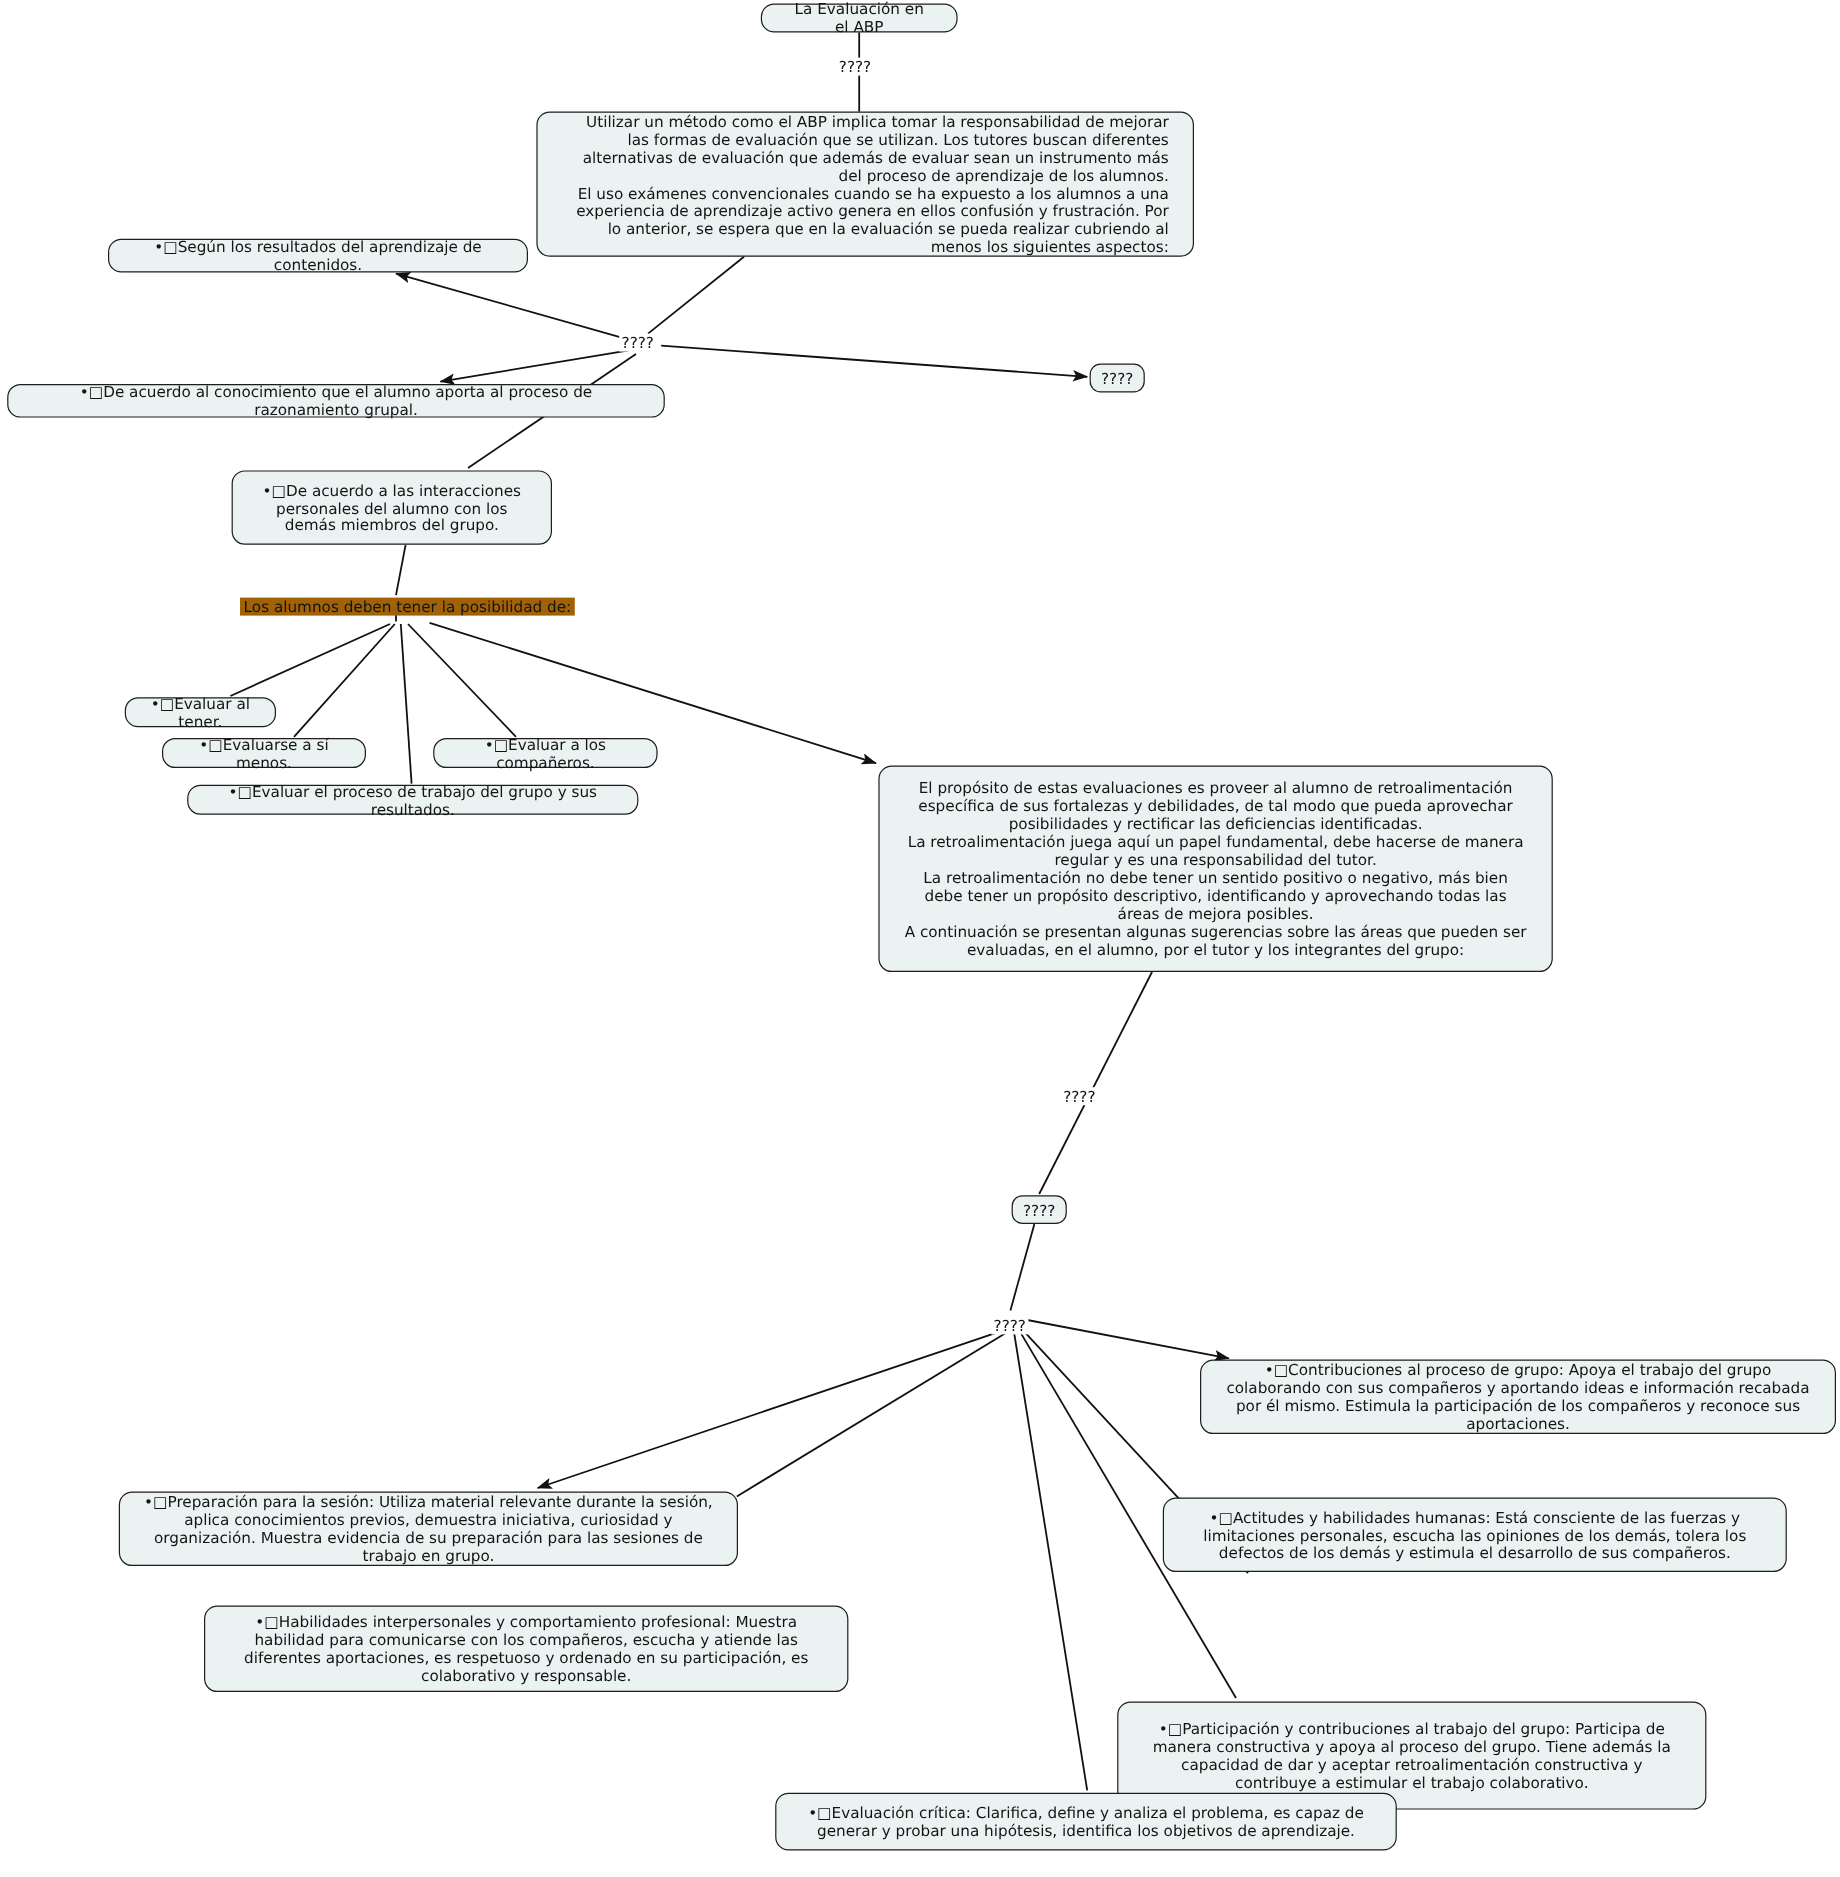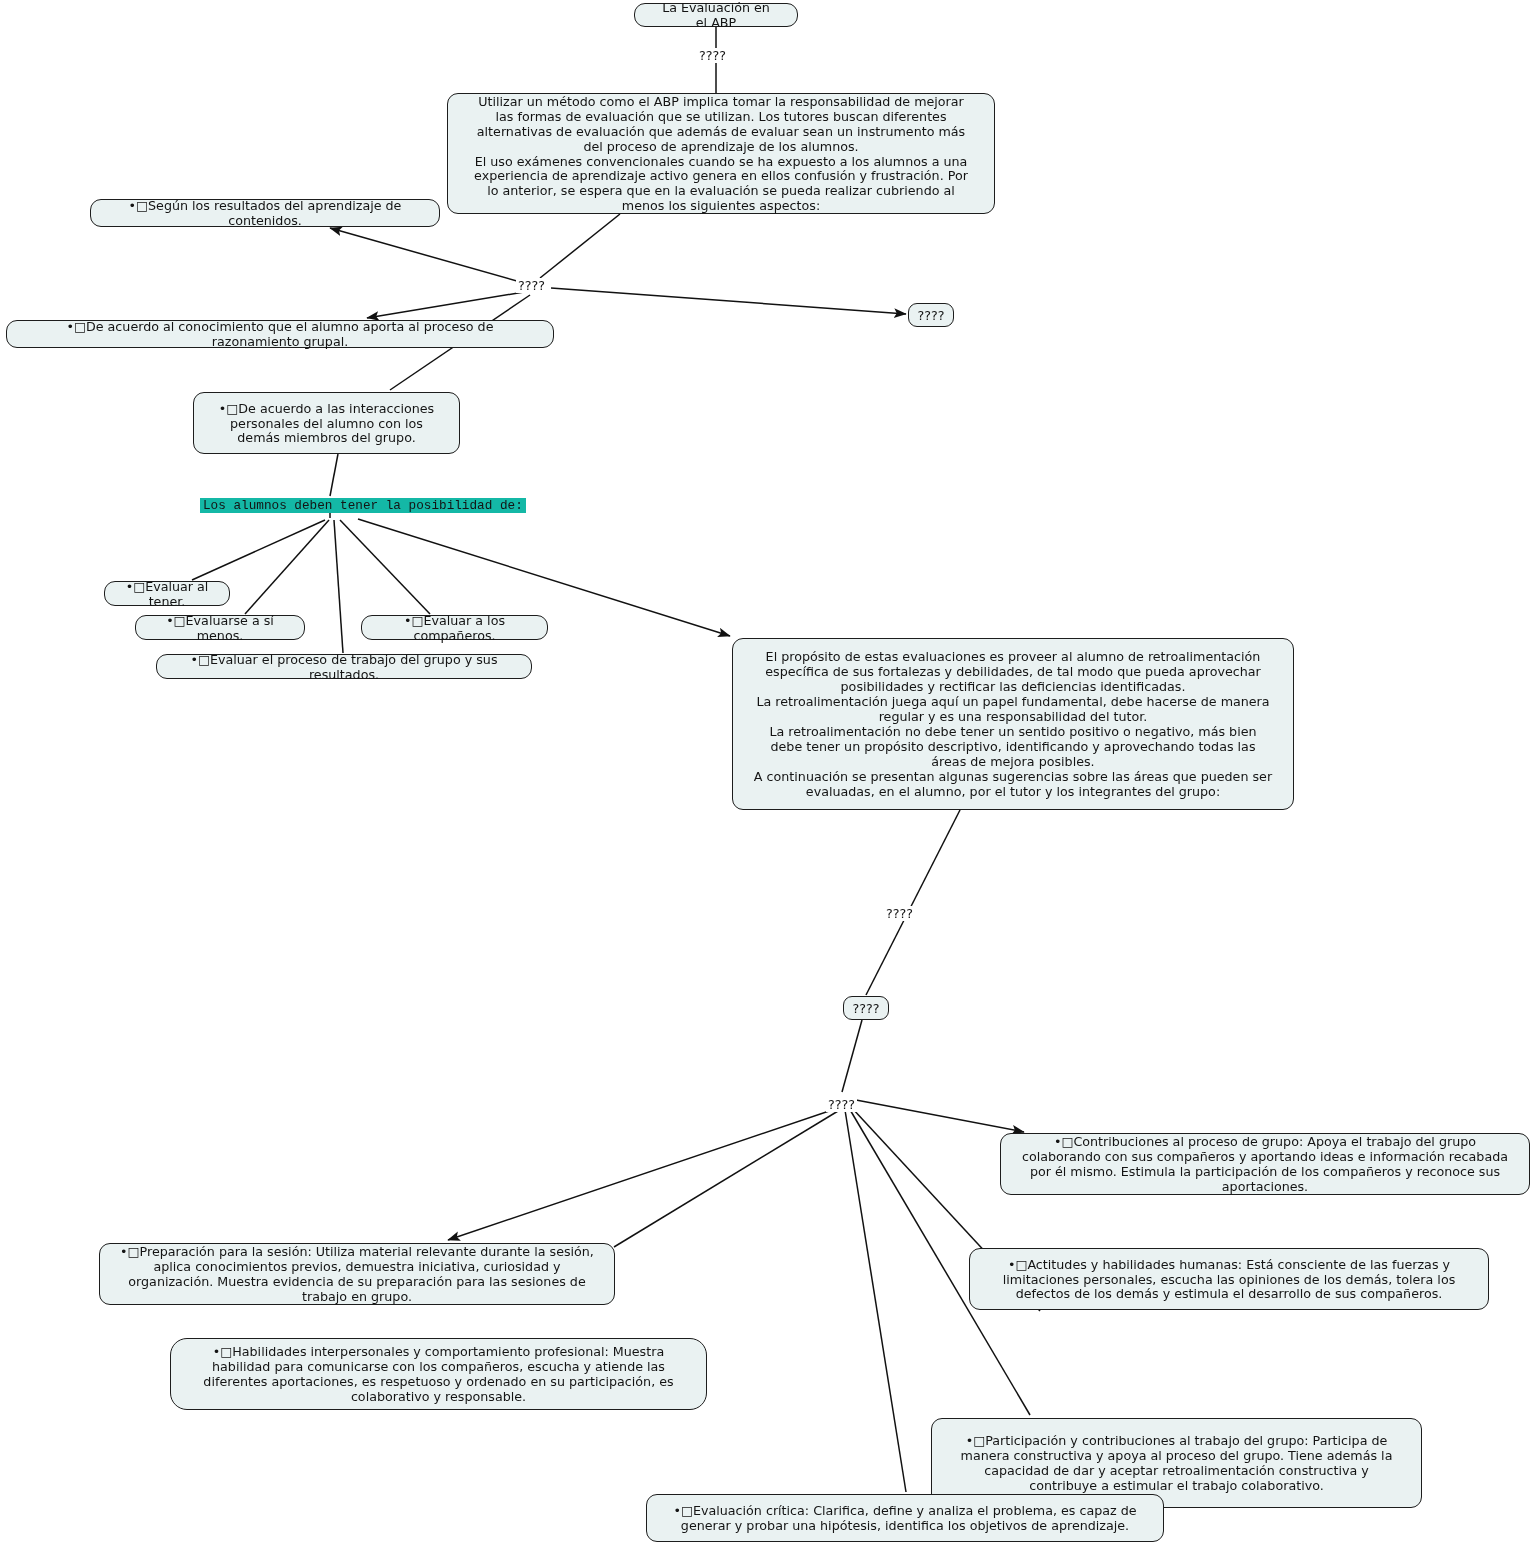--- a/index.html
+++ b/index.html
@@ -56,25 +56,24 @@
     background: #ffffff;
     padding: 0 2px;
     white-space: nowrap;
     z-index: 4;
     text-align: center;
   }
   .phrase {
     position: absolute;
     font-size: 12.7px;
     color: #141414;
-    background: #14b8a6;
+    background: #a16207;
     padding: 0 3px;
     white-space: nowrap;
     z-index: 4;
-    font-family: Liberation Mono, monospace;
   }
 </style>
 </head>
 <body>
 
 <div id="canvas">
   <svg id="edges" viewBox="0 0 1533 1564">
     <defs>
       <marker id="arrowhead" markerWidth="9" markerHeight="9" refX="8" refY="3.2" orient="auto" markerUnits="strokeWidth">
         <path d="M0,0 L8.5,3.2 L0,6.4 L1.8,3.2 z" fill="#111111"></path>
@@ -99,39 +98,39 @@
         <line x1="856" y1="1100" x2="1024" y2="1132" marker-end="url(#arrowhead)"></line>
         <line x1="852" y1="1108" x2="1040" y2="1311"></line>
         <line x1="838" y1="1108" x2="448" y2="1240" marker-end="url(#arrowhead)"></line>
         <line x1="843" y1="1108" x2="614" y2="1247"></line>
         <line x1="849" y1="1108" x2="1030" y2="1415"></line>
         <line x1="845" y1="1110" x2="906" y2="1492"></line>
       </g>
   </svg>
 
   <div class="node" style="left: 634px; top: 3px; width: 164px; height: 24px;">La Evaluación en el ABP</div>
-  <div class="node" style="left: 447px; top: 93px; width: 548px; height: 121px;">Utilizar un método como el ABP implica tomar la responsabilidad de mejorar las formas de evaluación que se utilizan. Los tutores buscan diferentes alternativas de evaluación que además de evaluar sean un instrumento más del proceso de aprendizaje de los alumnos.
+  <div class="node" style="left: 447px; top: 93px; width: 548px; height: 121px; text-align: right;">Utilizar un método como el ABP implica tomar la responsabilidad de mejorar las formas de evaluación que se utilizan. Los tutores buscan diferentes alternativas de evaluación que además de evaluar sean un instrumento más del proceso de aprendizaje de los alumnos.
 El uso exámenes convencionales cuando se ha expuesto a los alumnos a una experiencia de aprendizaje activo genera en ellos confusión y frustración. Por lo anterior, se espera que en la evaluación se pueda realizar cubriendo al menos los siguientes aspectos:</div>
   <div class="node" style="left: 90px; top: 199px; width: 350px; height: 28px;">•□Según los resultados del aprendizaje de contenidos.</div>
   <div class="node" style="left: 6px; top: 320px; width: 548px; height: 28px;">•□De acuerdo al conocimiento que el alumno aporta al proceso de razonamiento grupal.</div>
   <div class="node tiny" style="left: 908px; top: 303px; width: 46px; height: 24px;">????</div>
   <div class="node" style="left: 193px; top: 392px; width: 267px; height: 62px;">•□De acuerdo a las interacciones personales del alumno con los demás miembros del grupo.</div>
   <div class="node" style="left: 104px; top: 581px; width: 126px; height: 25px;">•□Evaluar al tener.</div>
   <div class="node" style="left: 135px; top: 615px; width: 170px; height: 25px;">•□Evaluarse a sí menos.</div>
   <div class="node" style="left: 361px; top: 615px; width: 187px; height: 25px;">•□Evaluar a los compañeros.</div>
   <div class="node" style="left: 156px; top: 654px; width: 376px; height: 25px;">•□Evaluar el proceso de trabajo del grupo y sus resultados.</div>
   <div class="node" style="left: 732px; top: 638px; width: 562px; height: 172px;">El propósito de estas evaluaciones es proveer al alumno de retroalimentación específica de sus fortalezas y debilidades, de tal modo que pueda aprovechar posibilidades y rectificar las deficiencias identificadas.
 La retroalimentación juega aquí un papel fundamental, debe hacerse de manera regular y es una responsabilidad del tutor.
 La retroalimentación no debe tener un sentido positivo o negativo, más bien debe tener un propósito descriptivo, identificando y aprovechando todas las áreas de mejora posibles.
 A continuación se presentan algunas sugerencias sobre las áreas que pueden ser evaluadas, en el alumno, por el tutor y los integrantes del grupo:</div>
   <div class="node tiny" style="left: 843px; top: 996px; width: 46px; height: 24px;">????</div>
   <div class="node" style="left: 1000px; top: 1133px; width: 530px; height: 62px;">•□Contribuciones al proceso de grupo: Apoya el trabajo del grupo colaborando con sus compañeros y aportando ideas e información recabada por él mismo. Estimula la participación de los compañeros y reconoce sus aportaciones.</div>
   <div class="node" style="left: 99px; top: 1243px; width: 516px; height: 62px;">•□Preparación para la sesión: Utiliza material relevante durante la sesión, aplica conocimientos previos, demuestra iniciativa, curiosidad y organización. Muestra evidencia de su preparación para las sesiones de trabajo en grupo.</div>
   <div class="node" style="left: 969px; top: 1248px; width: 520px; height: 62px;">•□Actitudes y habilidades humanas: Está consciente de las fuerzas y limitaciones personales, escucha las opiniones de los demás, tolera los defectos de los demás y estimula el desarrollo de sus compañeros.</div>
-  <div class="node" style="left: 170px; top: 1338px; width: 537px; height: 72px; border-radius: 17px;">•□Habilidades interpersonales y comportamiento profesional: Muestra habilidad para comunicarse con los compañeros, escucha y atiende las diferentes aportaciones, es respetuoso y ordenado en su participación, es colaborativo y responsable.</div>
+  <div class="node" style="left: 170px; top: 1338px; width: 537px; height: 72px;">•□Habilidades interpersonales y comportamiento profesional: Muestra habilidad para comunicarse con los compañeros, escucha y atiende las diferentes aportaciones, es respetuoso y ordenado en su participación, es colaborativo y responsable.</div>
   <div class="node" style="left: 931px; top: 1418px; width: 491px; height: 90px;">•□Participación y contribuciones al trabajo del grupo: Participa de manera constructiva y apoya al proceso del grupo. Tiene además la capacidad de dar y aceptar retroalimentación constructiva y contribuye a estimular el trabajo colaborativo.</div>
   <div class="node" style="left: 646px; top: 1494px; width: 518px; height: 48px;">•□Evaluación crítica: Clarifica, define y analiza el problema, es capaz de generar y probar una hipótesis, identifica los objetivos de aprendizaje.</div>
 
   <div class="linklabel" style="left: 697px; top: 48px;">????</div>
   <div class="linklabel" style="left: 516px; top: 278px;">????</div>
   <div class="linklabel" style="left: 884px; top: 906px;">????</div>
   <div class="linklabel" style="left: 826px; top: 1097px;">????</div>
 
   <div class="phrase" style="left: 200px; top: 498px;">Los alumnos deben tener la posibilidad de:</div>
 </div>

